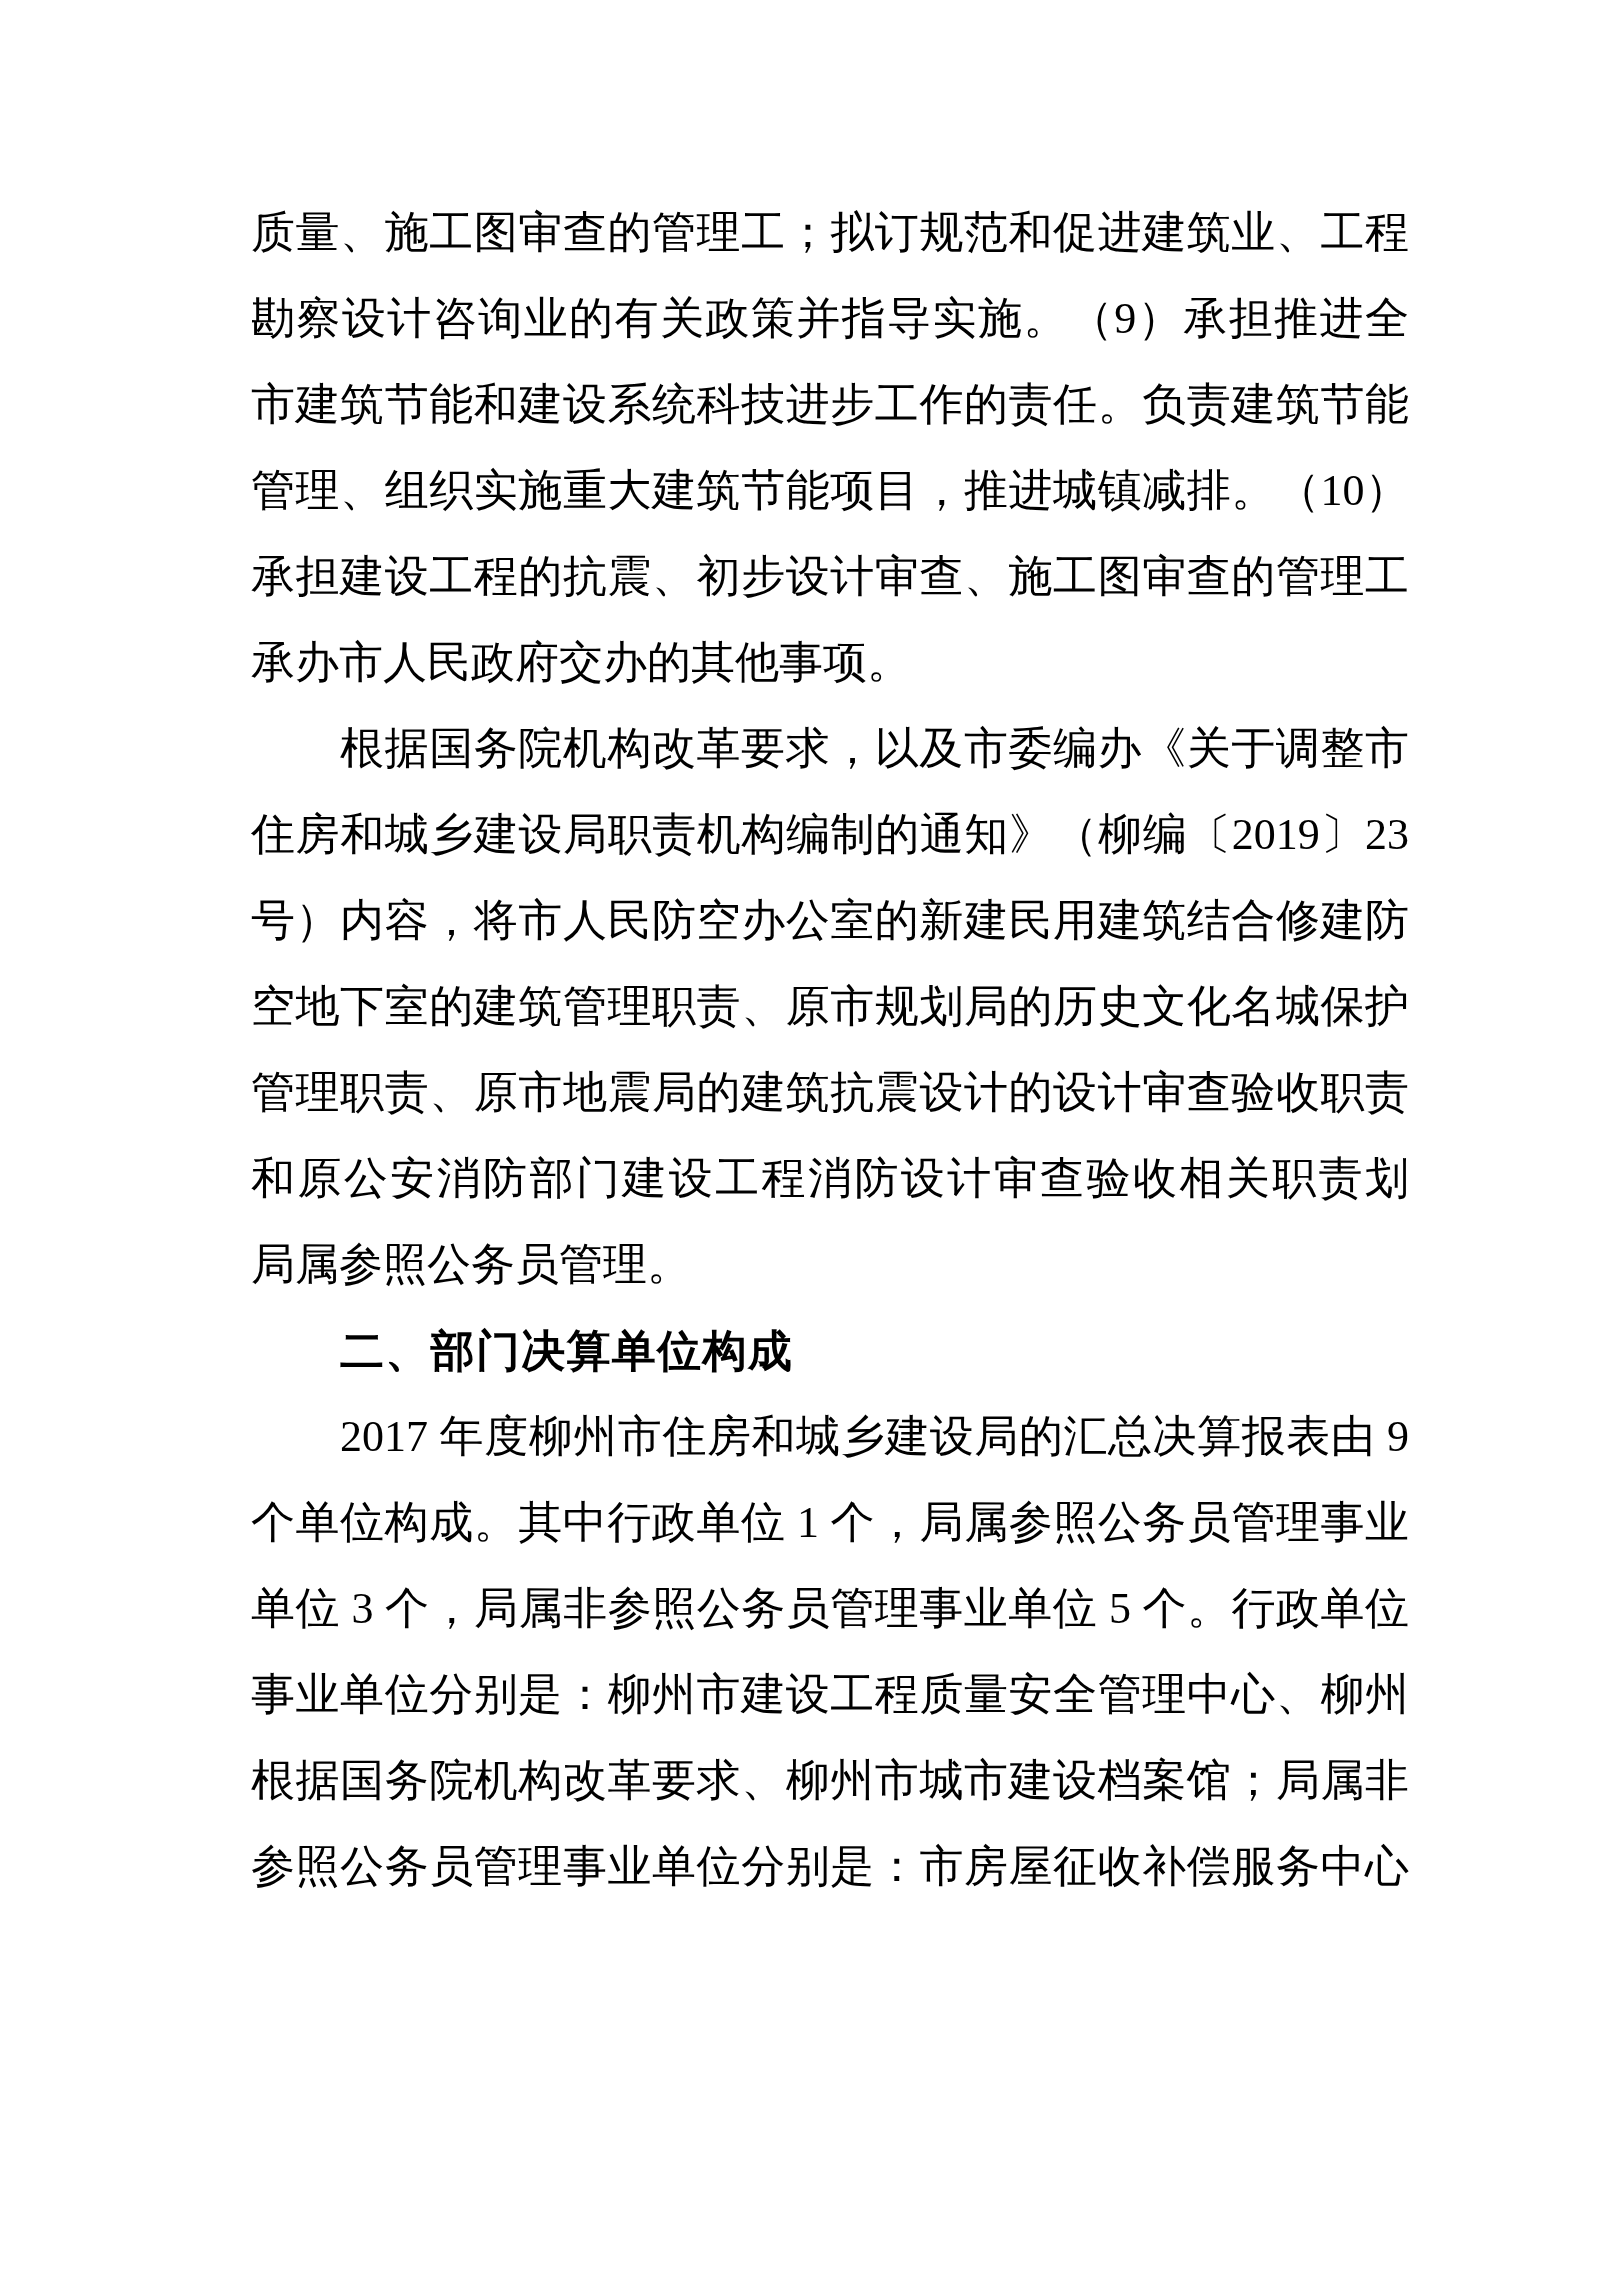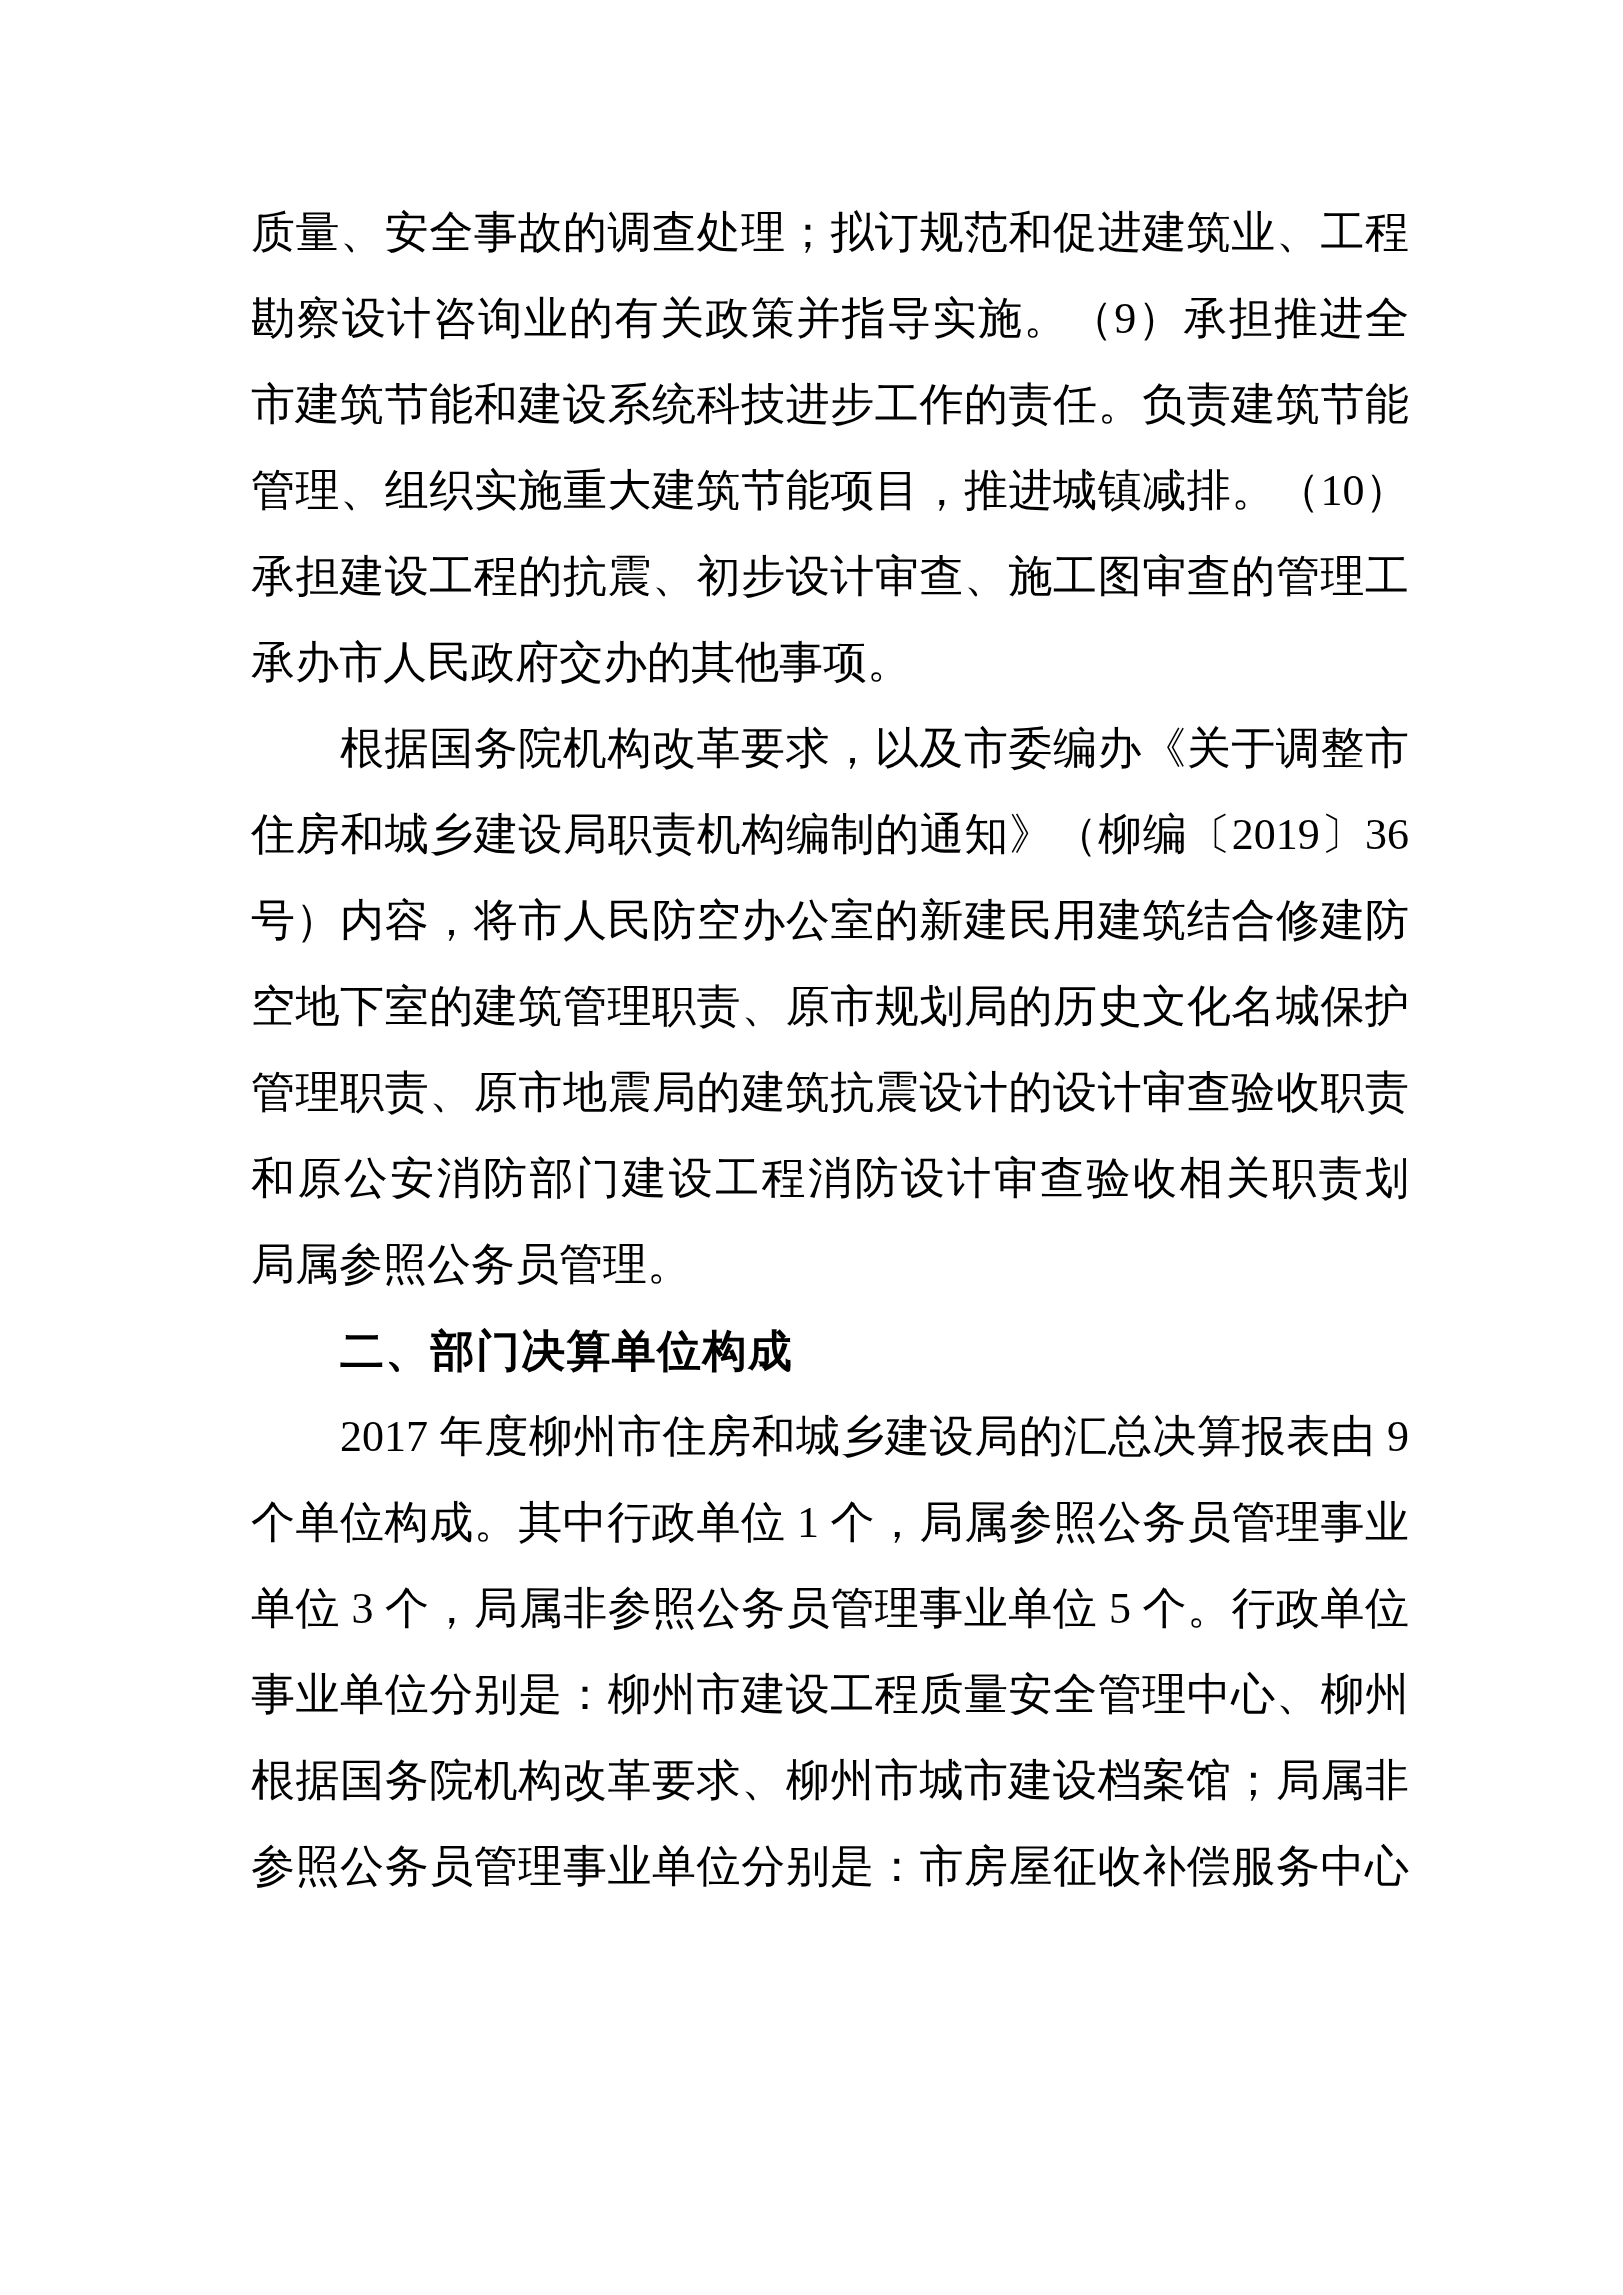--- a/index.html
+++ b/index.html
@@ -48,28 +48,28 @@
     font-weight: bold;
     text-indent: 89px;
     letter-spacing: 1.3px;
   }
 </style>
 </head>
 <body>
 
 <div class="page">
   <div class="text-block">
-      <div class="line justify">质量、安全事故的调查处理；拟订规范和促进建筑业、工程</div>
+      <div class="line justify">质量、施工图审查的管理工；拟订规范和促进建筑业、工程</div>
       <div class="line justify">勘察设计咨询业的有关政策并指导实施。（9）承担推进全</div>
       <div class="line justify">市建筑节能和建设系统科技进步工作的责任。负责建筑节能</div>
       <div class="line justify">管理、组织实施重大建筑节能项目，推进城镇减排。（10）</div>
       <div class="line justify">承担建设工程的抗震、初步设计审查、施工图审查的管理工</div>
       <div class="line left">承办市人民政府交办的其他事项。</div>
       <div class="line justify indent">根据国务院机构改革要求，以及市委编办《关于调整市</div>
-      <div class="line justify">住房和城乡建设局职责机构编制的通知》（柳编〔2019〕36</div>
+      <div class="line justify">住房和城乡建设局职责机构编制的通知》（柳编〔2019〕23</div>
       <div class="line justify">号）内容，将市人民防空办公室的新建民用建筑结合修建防</div>
       <div class="line justify">空地下室的建筑管理职责、原市规划局的历史文化名城保护</div>
       <div class="line justify">管理职责、原市地震局的建筑抗震设计的设计审查验收职责</div>
       <div class="line justify">和原公安消防部门建设工程消防设计审查验收相关职责划</div>
       <div class="line left">局属参照公务员管理。</div>
       <div class="heading indent">二、部门决算单位构成</div>
       <div class="line justify indent">2017 年度柳州市住房和城乡建设局的汇总决算报表由 9</div>
       <div class="line justify">个单位构成。其中行政单位 1 个，局属参照公务员管理事业</div>
       <div class="line justify">单位 3 个，局属非参照公务员管理事业单位 5 个。行政单位</div>
       <div class="line justify">事业单位分别是：柳州市建设工程质量安全管理中心、柳州</div>

